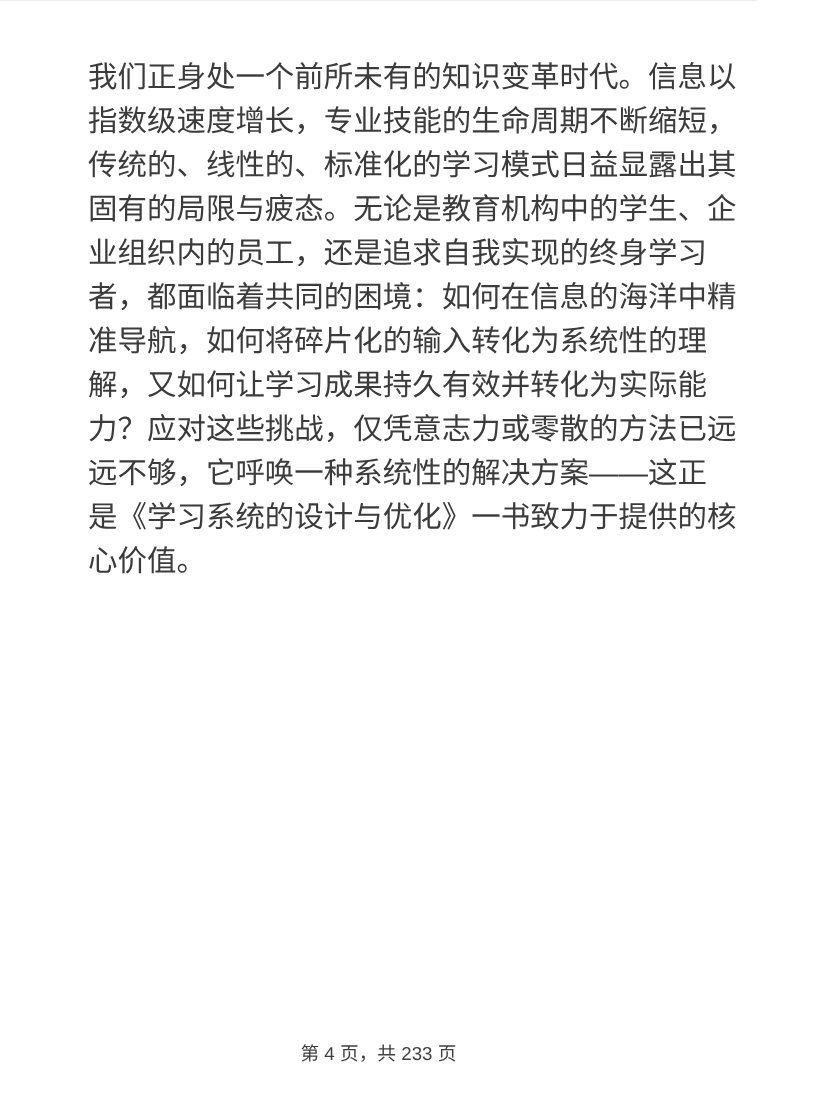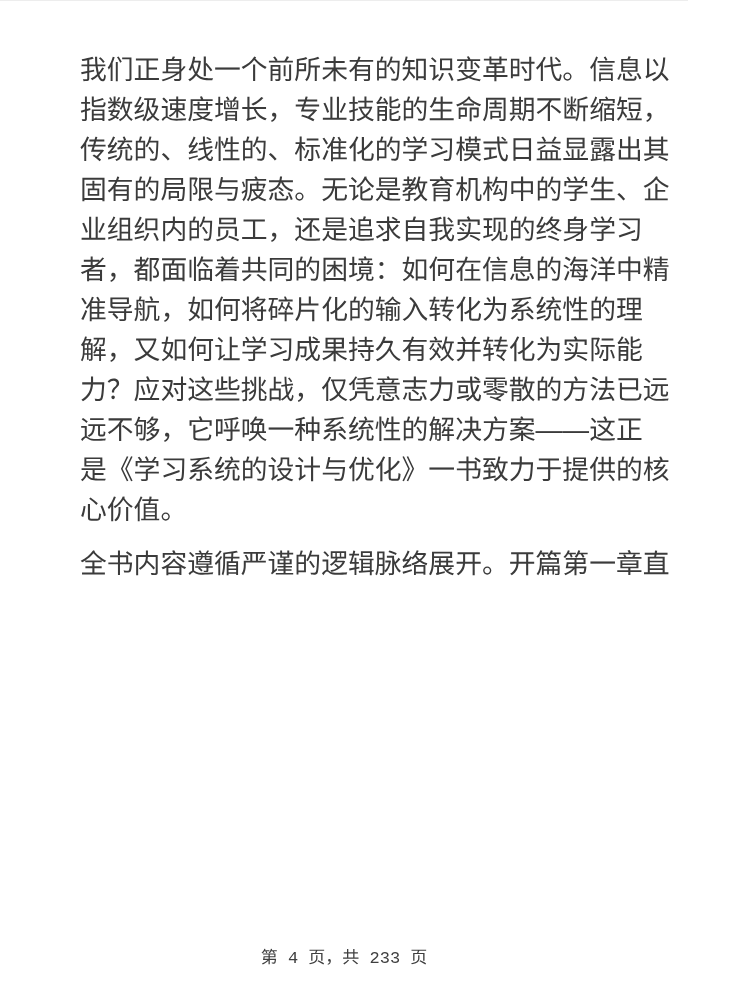--- a/index.html
+++ b/index.html
@@ -30,21 +30,21 @@
   .para {
     margin: 0 0 14px 0;
     white-space: pre-line; 
   }
   .page-footer {
     position: absolute;
     left: 0;
     right: 0;
     top: 947px;
     text-align: center;
-    font-family: Liberation Mono, monospace;
+    font-family: Liberation Sans, sans-serif;
     font-size: 17px;
     line-height: 22px;
     color: #3f3f3f;
   }
 </style>
 </head>
 <body>
 
 <div class="page">
   <div class="content">
@@ -53,16 +53,15 @@
 传统的、线性的、标准化的学习模式日益显露出其
 固有的局限与疲态。无论是教育机构中的学生、企
 业组织内的员工，还是追求自我实现的终身学习
 者，都面临着共同的困境：如何在信息的海洋中精
 准导航，如何将碎片化的输入转化为系统性的理
 解，又如何让学习成果持久有效并转化为实际能
 力？应对这些挑战，仅凭意志力或零散的方法已远
 远不够，它呼唤一种系统性的解决方案——这正
 是《学习系统的设计与优化》一书致力于提供的核
 心价值。</p>
-    <p class="para">全书内容遵循严谨的逻辑脉络展开。开篇第一章直</p>
   </div>
   <div class="page-footer">第 4 页，共 233 页</div>
 </div>
 
 </body></html>

